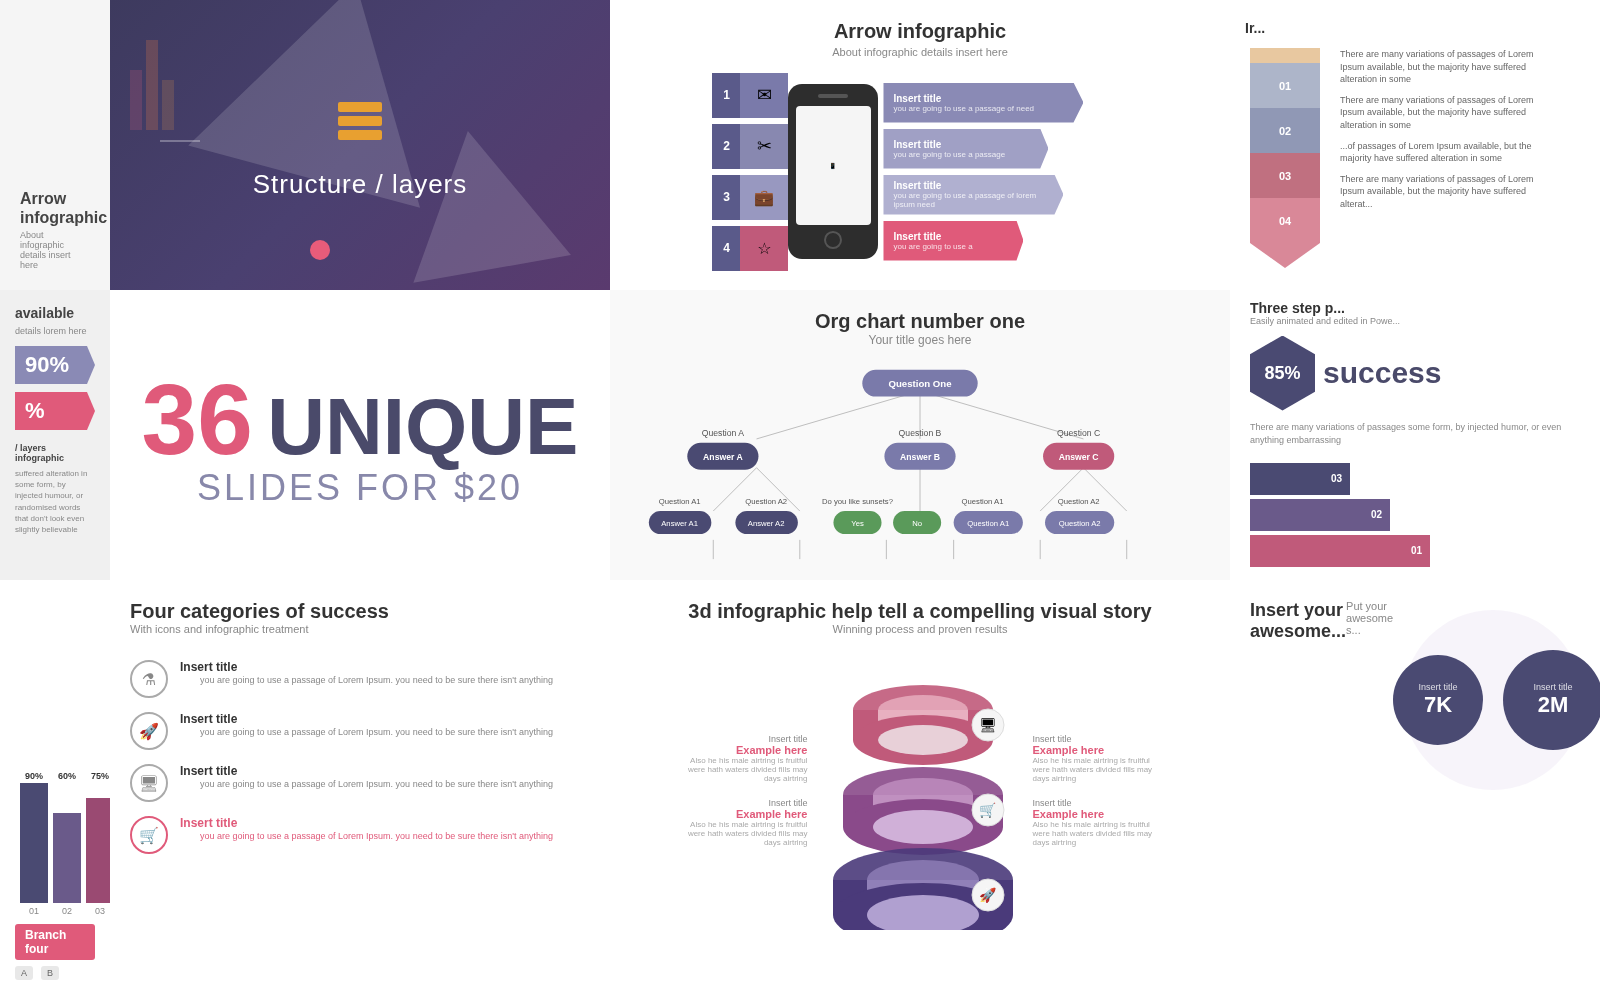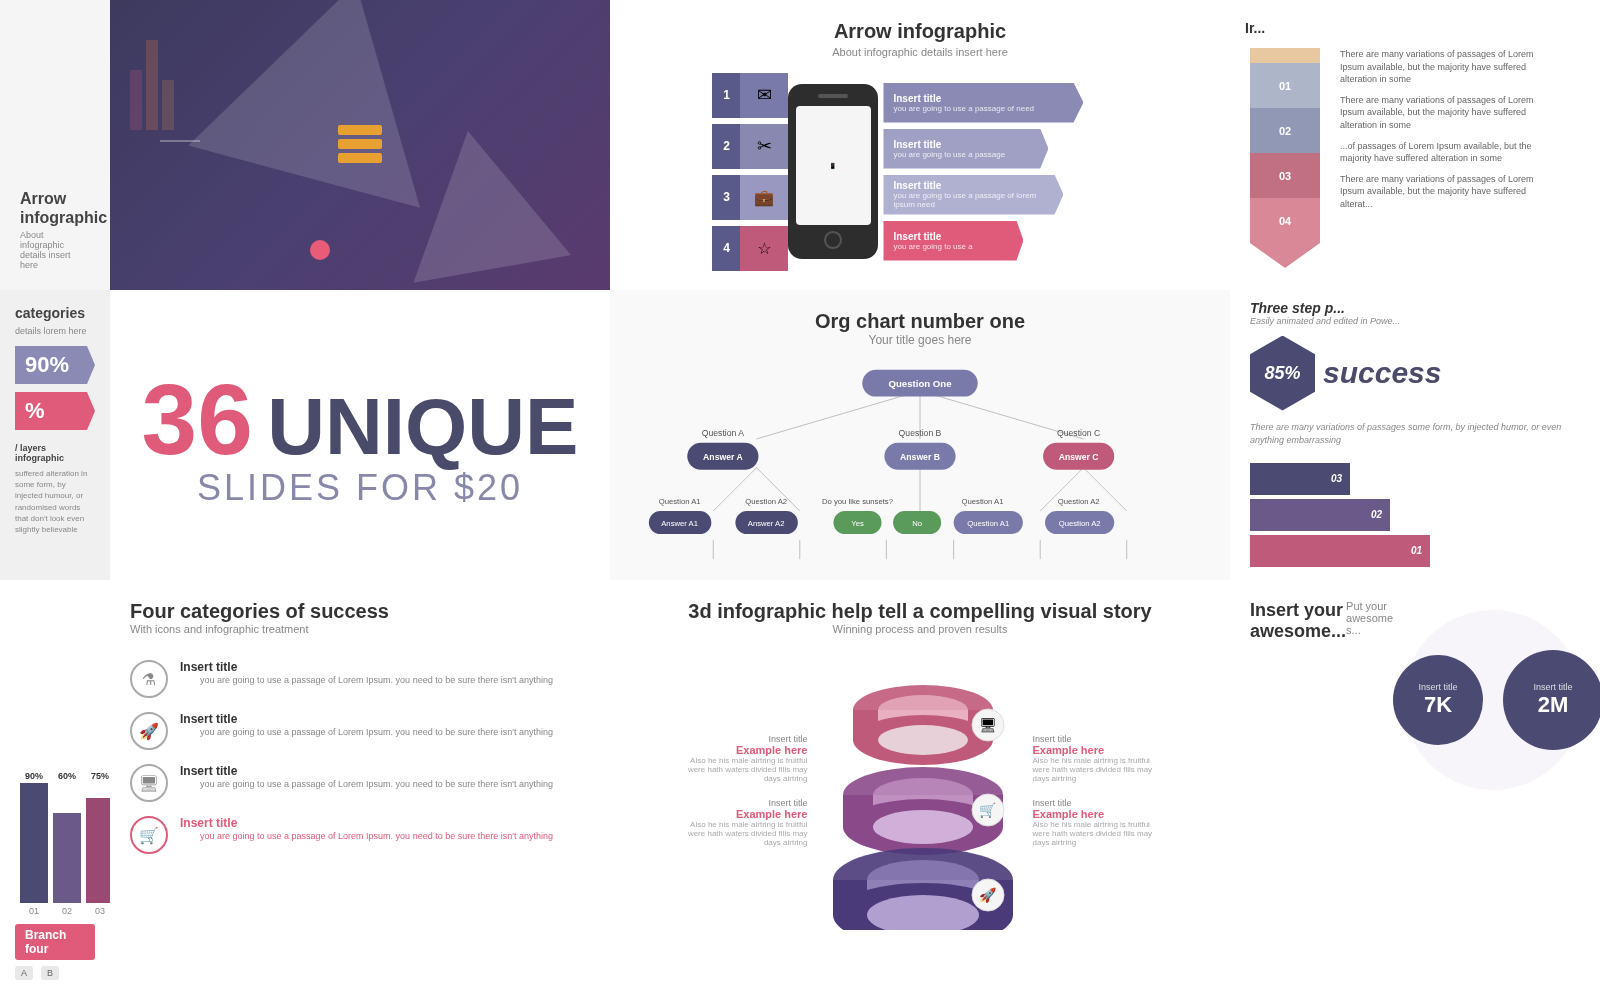--- a/index.html
+++ b/index.html
@@ -48,21 +48,21 @@
       overflow: hidden;
     }
     .cell-r2c3 {
       background: #f9f9f9;
       display: flex; flex-direction: column; align-items: center; justify-content: flex-start;
       padding: 20px; overflow: hidden;
     }
     .cell-r2c4 {
       background: #fff;
       display: flex; flex-direction: column; align-items: flex-start; justify-content: center;
-      padding: 20px; overflow: hidden; font-style: italic;
+      padding: 20px; overflow: hidden;
     }
 
     
     .cell-r3c1 {
       background: #fff;
       display: flex; flex-direction: column; justify-content: flex-end; align-items: flex-start;
       padding: 10px; overflow: hidden;
     }
     .cell-r3c2 {
       background: #fff;
@@ -188,20 +188,21 @@
       <div style="width:12px;height:90px;background:#e07a4a;"></div>
       <div style="width:12px;height:50px;background:#c08050;"></div>
     </div>
     <div class="layers-icon">
       <svg viewBox="0 0 60 60" fill="none" xmlns="http://www.w3.org/2000/svg">
         <rect x="8" y="40" width="44" height="10" rx="2" fill="#e8a030"></rect>
         <rect x="8" y="26" width="44" height="10" rx="2" fill="#e8a030"></rect>
         <rect x="8" y="12" width="44" height="10" rx="2" fill="#e8a030"></rect>
       </svg>
     </div>
+    <div class="slide-title">Structure / layers</div>
     <div class="pink-dot"></div>
 
     <div style="position:absolute;top:140px;left:50px;width:40px;height:2px;background:rgba(255,255,255,0.3);"></div>
   </div>
 
   <div class="cell-r1c3">
     <div style="font-size:20px;font-weight:bold;color:#333;text-align:center;margin-bottom:3px;">Arrow infographic</div>
     <div style="font-size:11px;color:#888;text-align:center;margin-bottom:15px;">About infographic details insert here</div>
     <div class="phone-section">
 
@@ -291,21 +292,21 @@
       <div class="pencil-texts">
         <div class="pencil-text-item">There are many variations of passages of Lorem Ipsum available, but the majority have suffered alteration in some</div>
         <div class="pencil-text-item">There are many variations of passages of Lorem Ipsum available, but the majority have suffered alteration in some</div>
         <div class="pencil-text-item">...of passages of Lorem Ipsum available, but the majority have suffered alteration in some</div>
         <div class="pencil-text-item">There are many variations of passages of Lorem Ipsum available, but the majority have suffered alterat...</div>
       </div>
     </div>
   </div>
 
   <div class="cell-r2c1">
-    <div style="font-size:14px;font-weight:bold;color:#444;margin-bottom:5px;">categories</div>
+    <div style="font-size:14px;font-weight:bold;color:#444;margin-bottom:5px;">available</div>
     <div style="font-size:9px;color:#888;margin-bottom:10px;">details lorem here</div>
     <div style="display:inline-block;padding:6px 20px 6px 10px;background:#8a8ab5;color:white;font-size:22px;font-weight:bold;clip-path:polygon(0 0,90% 0,100% 50%,90% 100%,0 100%);margin-bottom:8px;">90%</div>
     <div style="display:inline-block;padding:6px 20px 6px 10px;background:#e05a7a;color:white;font-size:22px;font-weight:bold;clip-path:polygon(0 0,90% 0,100% 50%,90% 100%,0 100%);margin-bottom:8px;">%</div>
     <div style="font-size:9px;color:#444;font-weight:bold;margin-top:5px;">/ layers infographic</div>
     <div style="font-size:8px;color:#888;margin-top:5px;line-height:1.4;">suffered alteration in some form, by injected humour, or randomised words that don't look even slightly believable</div>
   </div>
 
   <div class="cell-r2c2">
     <div class="unique-wrap">
       <div>

